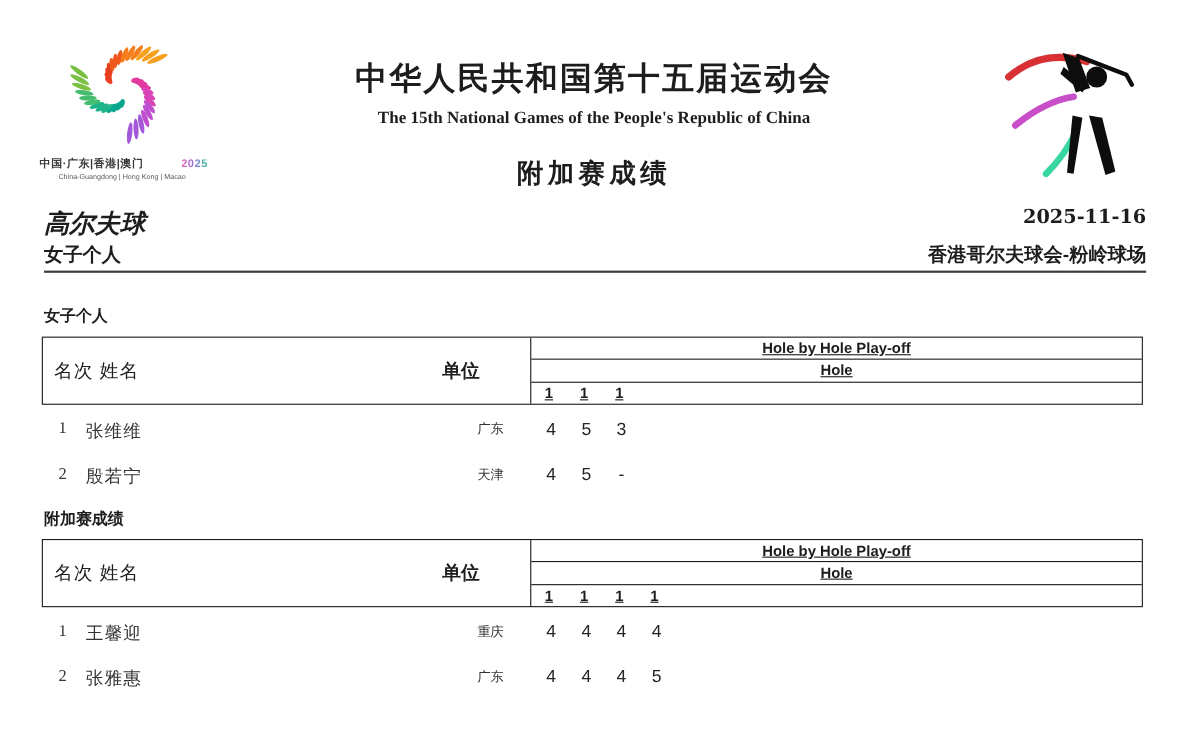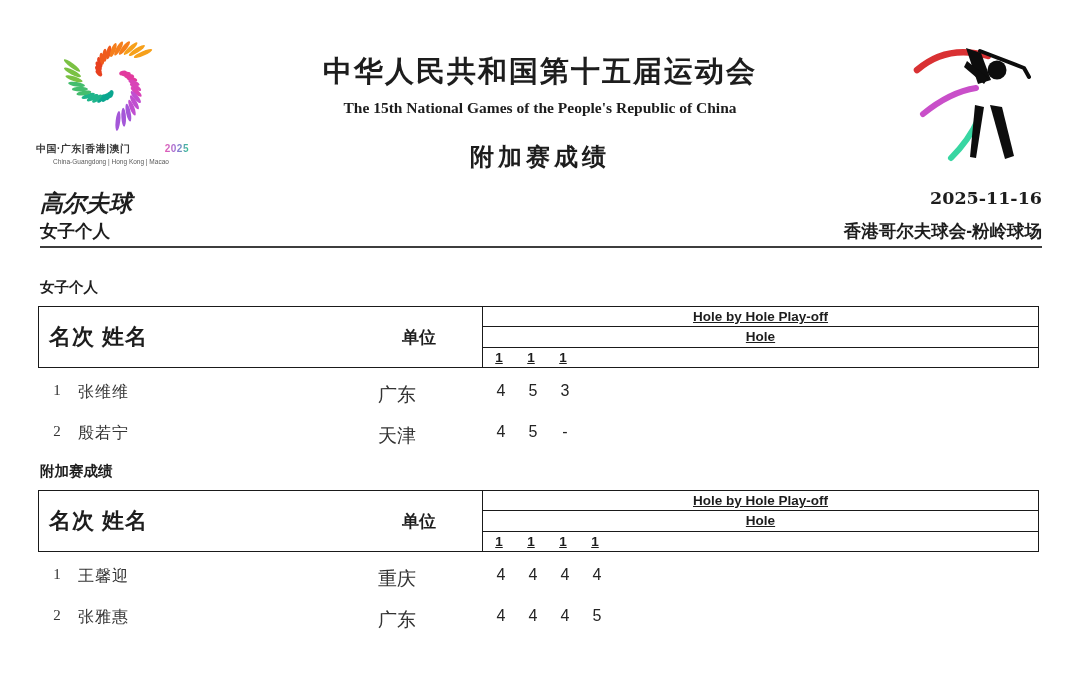--- a/index.html
+++ b/index.html
@@ -42,37 +42,37 @@
   #section-gold   { top:278px; }
   #section-bronze { top:462px; }
   .section-label { position:absolute; left:2px; top:0; font-size:14.5px; font-weight:bold; }
 
   .table-box {
     position:absolute; left:0; top:28px; width:1001px; height:62px;
     border:1.6px solid #1a1a1a; display:flex;
   }
   .left-cell { width:444px; position:relative; border-right:1.6px solid #1a1a1a; }
   .rank-name-header { position:absolute; left:10px; top:50%; transform:translateY(-50%);
-    font-size:22px; font-weight:bold; letter-spacing:1px; }
+    font-size:17px; font-weight:normal; letter-spacing:1px; }
   .unit-header { position:absolute; left:340px; width:80px; text-align:center; top:50%;
     transform:translateY(-50%); font-size:17px; font-weight:bold; }
   .right-cell { flex:1; display:flex; flex-direction:column;text-decoration:underline; }
   .hrow { flex:1; display:flex; align-items:center; justify-content:center;
     font-size:13.5px; font-weight:bold; }
   .hrow.bordered { border-bottom:1.6px solid #1a1a1a; }
   .hrow.nums { justify-content:flex-start; }
   .hcell { width:32px; text-align:center; display:inline-block; }
 
   .data-row { position:absolute; left:0; width:1001px; height:20px;
     font-family:"Liberation Serif",serif; color:#333; }
   .data-row.row-1 { top:104px; }
   .data-row.row-2 { top:145px; }
   .rank { position:absolute; left:8px; width:22px; text-align:center; font-size:15px; }
   .name { position:absolute; left:40px; font-size:16px; letter-spacing:1px; }
-  .unit { position:absolute; left:340px; width:80px; text-align:left; font-size:19px; }
+  .unit { position:absolute; left:340px; width:80px; text-align:right; font-size:12px; }
   .holes { position:absolute; left:447px; top:0; display:flex;
     font-family:"Liberation Sans",sans-serif; font-size:16px; color:#242424; }
 </style>
 </head>
 <body>
 
 <div class="page">
 
   <div class="emblem">
     <svg width="112" height="114" viewBox="0 0 112 114">

